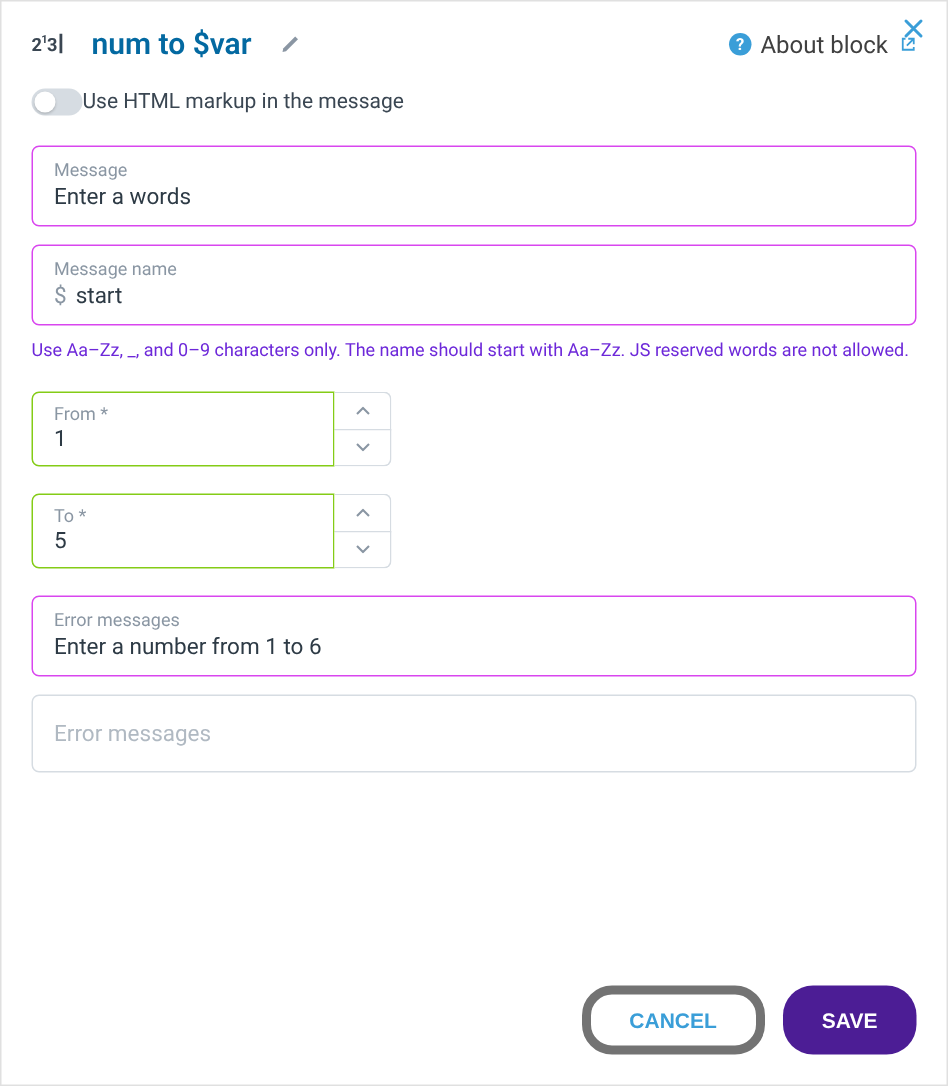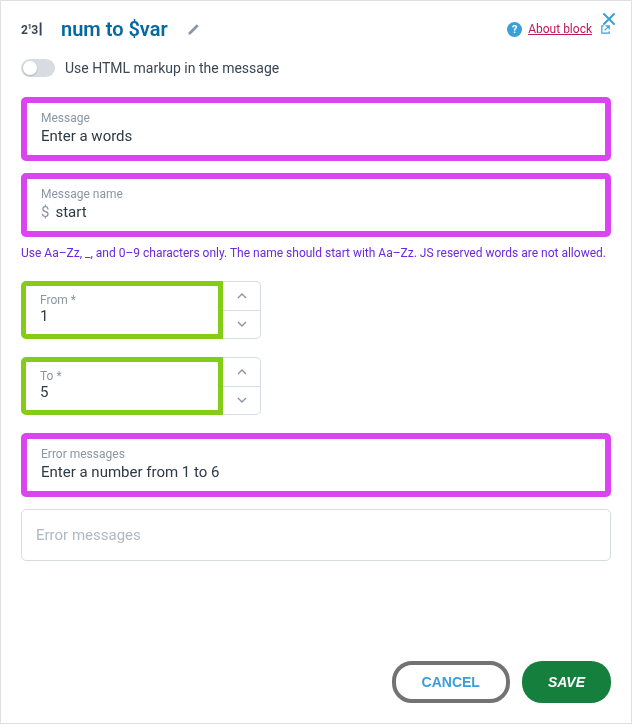--- a/index.html
+++ b/index.html
@@ -59,41 +59,39 @@
       border-radius: 50%;
       background: #3a9ed8;
       color: #fff;
       font-size: 11px;
       font-weight: 700;
       display: inline-flex;
       align-items: center;
       justify-content: center;
     }
     .about-link {
-      color: #be185d;
-      text-decoration: underline;
-      font-size: 12px;
+      color: #404040;
+      font-size: 16px;
       cursor: pointer;
     }
     .external-icon {
       color: #3a9ed8;
       margin-left: 2px;
     }
     .close-x {
       position: absolute;
       top: 10px;
       right: 14px;
       color: #3a9ed8;
       cursor: pointer;
       font-size: 18px;
     }
     .toggle-row {
       display: flex;
       align-items: center;
-      gap: 10px;
       margin-bottom: 20px;
     }
     .toggle {
       width: 34px;
       height: 18px;
       background: #d6dce2;
       border-radius: 9px;
       position: relative;
       cursor: pointer;
     }
@@ -106,21 +104,21 @@
       border-radius: 50%;
       top: 2px;
       left: 2px;
       box-shadow: 0 1px 2px rgba(0,0,0,0.2);
     }
     .toggle-label {
       font-size: 14px;
       color: #3a4652;
     }
     .field {
-      border: 6px solid #d946ef;
+      border: 1px solid #d946ef;
       border-radius: 5px;
       padding: 8px 14px 10px 14px;
       margin-bottom: 12px;
       background: #fff;
     }
     .field-label {
       font-size: 12px;
       color: #8a96a3;
       margin-bottom: 2px;
     }
@@ -147,21 +145,21 @@
       line-height: 1.35;
       margin-bottom: 20px;
       margin-top: -4px;
     }
     .num-field-wrap {
       display: flex;
       width: 240px;
       margin-bottom: 18px;
     }
     .num-field {
-      border: 5px solid #84cc16;
+      border: 1px solid #84cc16;
       border-radius: 5px 0 0 5px;
       padding: 7px 14px 9px 14px;
       flex: 1;
     }
     .num-label {
       font-size: 12px;
       color: #8a96a3;
       margin-bottom: 0px;
     }
     .num-value {
@@ -205,26 +203,25 @@
       padding: 9px 26px;
       border-radius: 20px;
       font-size: 14px;
       font-weight: 600;
       cursor: pointer;
       border: none;
     }
     .btn-cancel {
       background: #fff;
       color: #3a9ed8;
-      border: 4px solid #737373;
+      border: 6px solid #737373;
     }
     .btn-save {
-      background: #15803d;
+      background: #4c1d95;
       color: #fff;
-      font-style: italic;
     }
     svg { display: block; }
   </style>
 </head>
 <body>
 
 <div class="panel">
 
   <div class="close-x">
     <svg width="16" height="16" viewBox="0 0 16 16">

